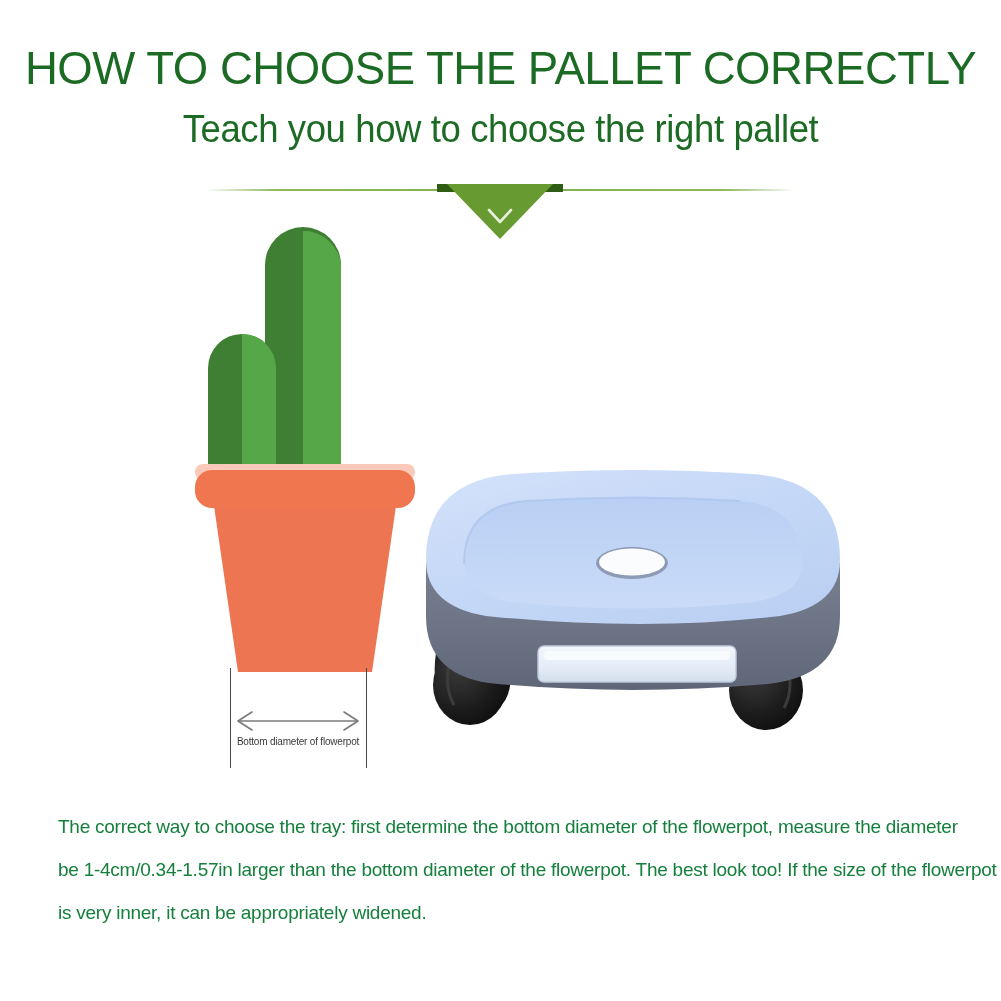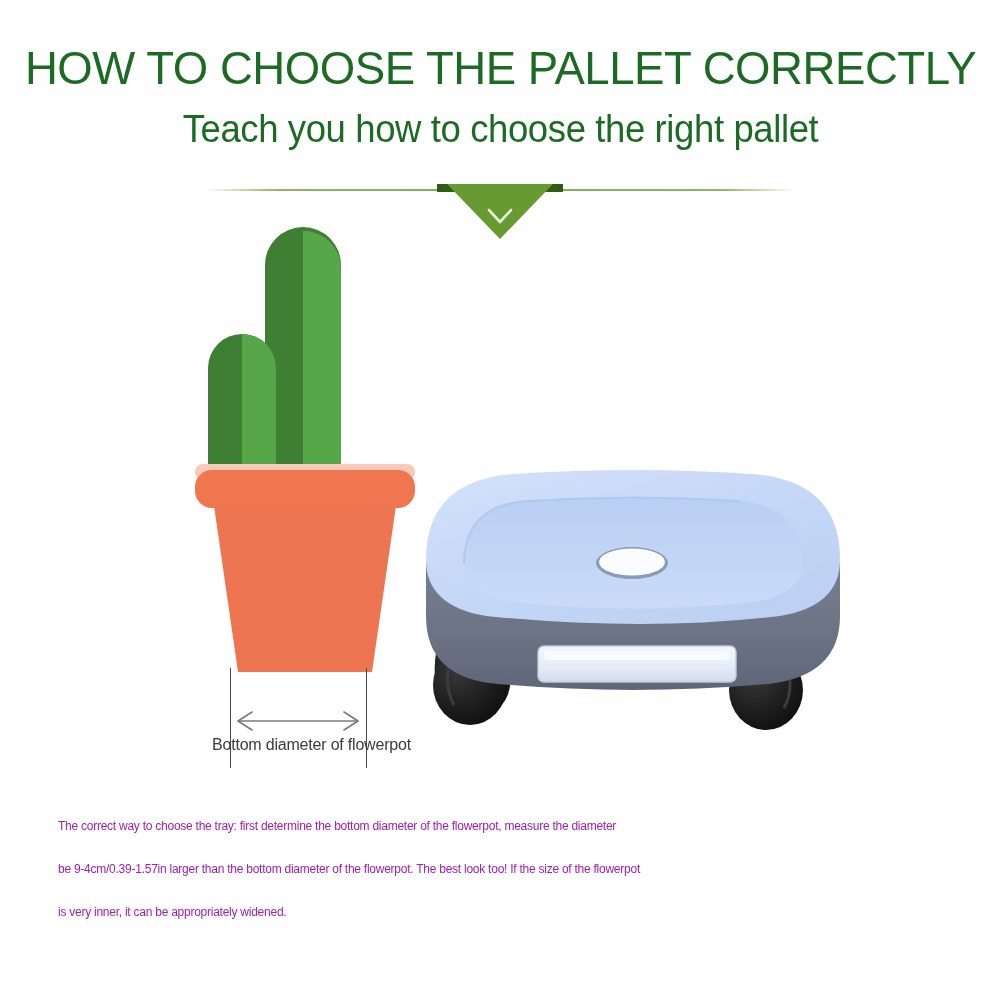--- a/index.html
+++ b/index.html
@@ -180,34 +180,34 @@
     top: 42px;
     width: 130px;
     height: 22px;
   }
   #dim-pot .dim-label {
     position: absolute;
     left: -18px;
     top: 68px;
     width: 172px;
     text-align: center;
-    font-size: 16px;
+    font-size: 10px;
     color: #3B3B3B;
     letter-spacing: -0.2px;
     white-space: nowrap;
   }
 
   
   #body-text {
     position: absolute;
     left: 58px;
     top: 805px;
     width: 890px;
-    color: #a21caf;
-    font-size: 12px;
+    color: #15803d;
+    font-size: 19px;
     line-height: 43px;
     letter-spacing: -0.25px;
   }
   #body-text .ln { display: block; white-space: nowrap; }
 </style>
 </head>
 <body>
 
 <div id="page">
 
@@ -308,17 +308,17 @@
     <svg class="arrowline" viewBox="0 0 130 22" preserveAspectRatio="none">
       <line x1="6" y1="11" x2="124" y2="11" stroke="#7A7A7A" stroke-width="1.6"></line>
       <path d="M19 2 L5 11 L19 20" fill="none" stroke="#7A7A7A" stroke-width="1.6" stroke-linecap="round" stroke-linejoin="round"></path>
       <path d="M111 2 L125 11 L111 20" fill="none" stroke="#7A7A7A" stroke-width="1.6" stroke-linecap="round" stroke-linejoin="round"></path>
     </svg>
     <div class="dim-label">Bottom diameter of flowerpot</div>
   </div>
 
   <div id="body-text">
     <span class="ln">The correct way to choose the tray: first determine the bottom diameter of the flowerpot, measure the diameter</span>
-    <span class="ln">be 9-4cm/0.39-1.57in larger than the bottom diameter of the flowerpot. The best look too! If the size of the flowerpot</span>
+    <span class="ln">be 1-4cm/0.34-1.57in larger than the bottom diameter of the flowerpot. The best look too! If the size of the flowerpot</span>
     <span class="ln">is very inner, it can be appropriately widened.</span>
   </div>
 
 </div>
 
 </body></html>

